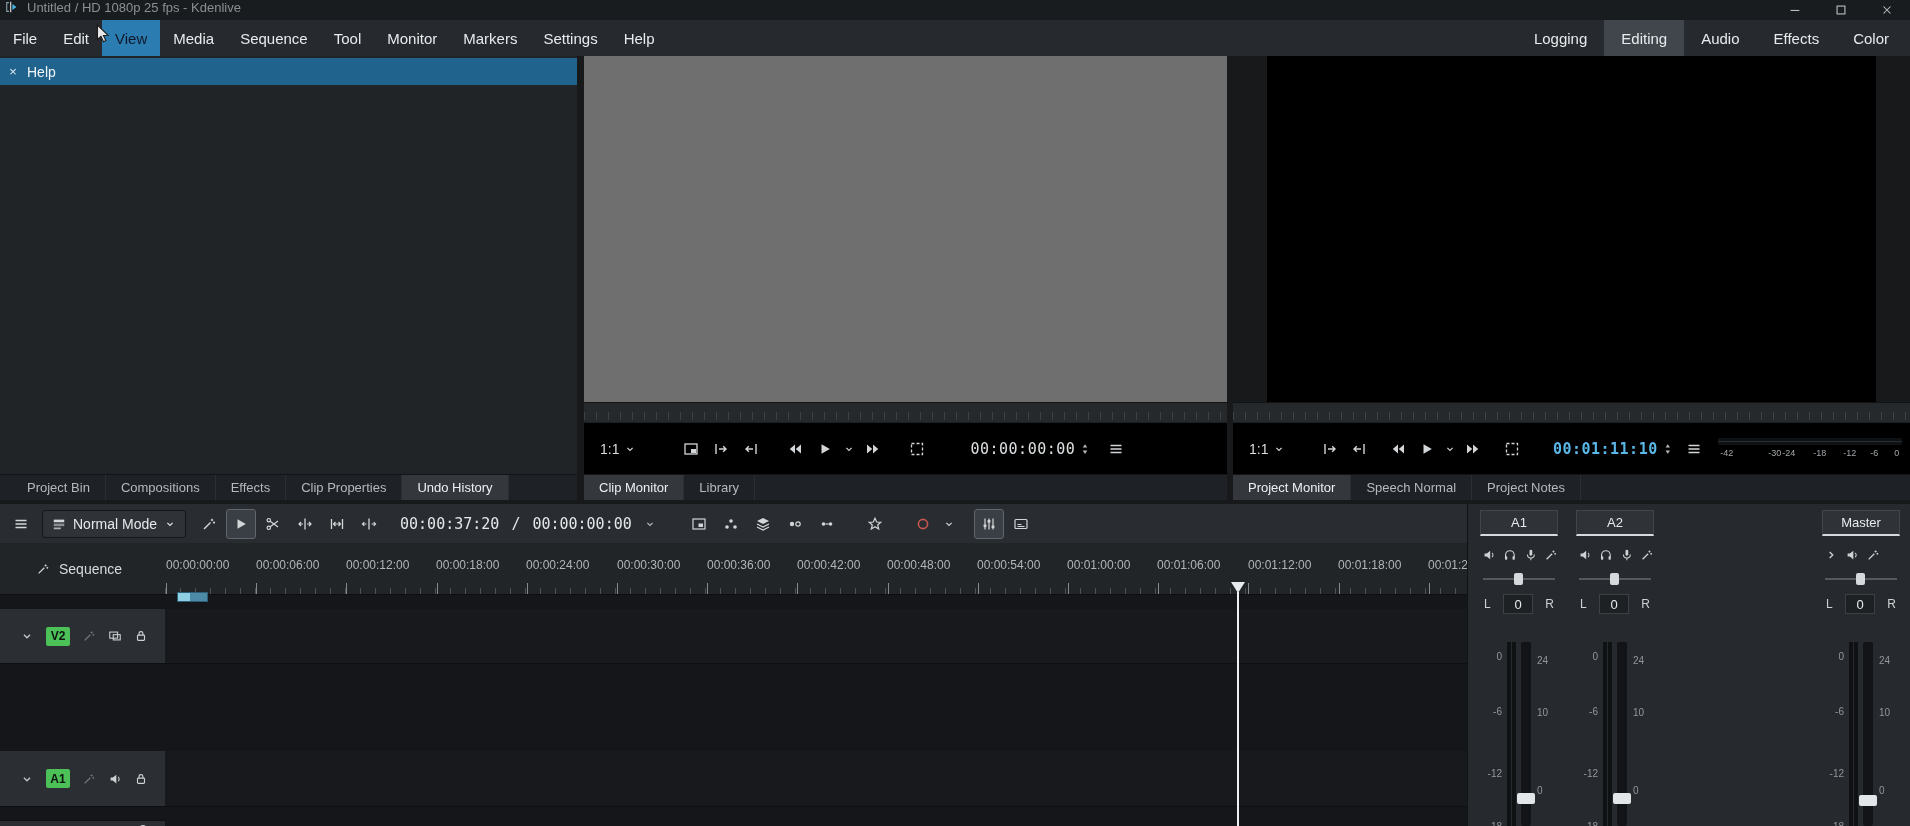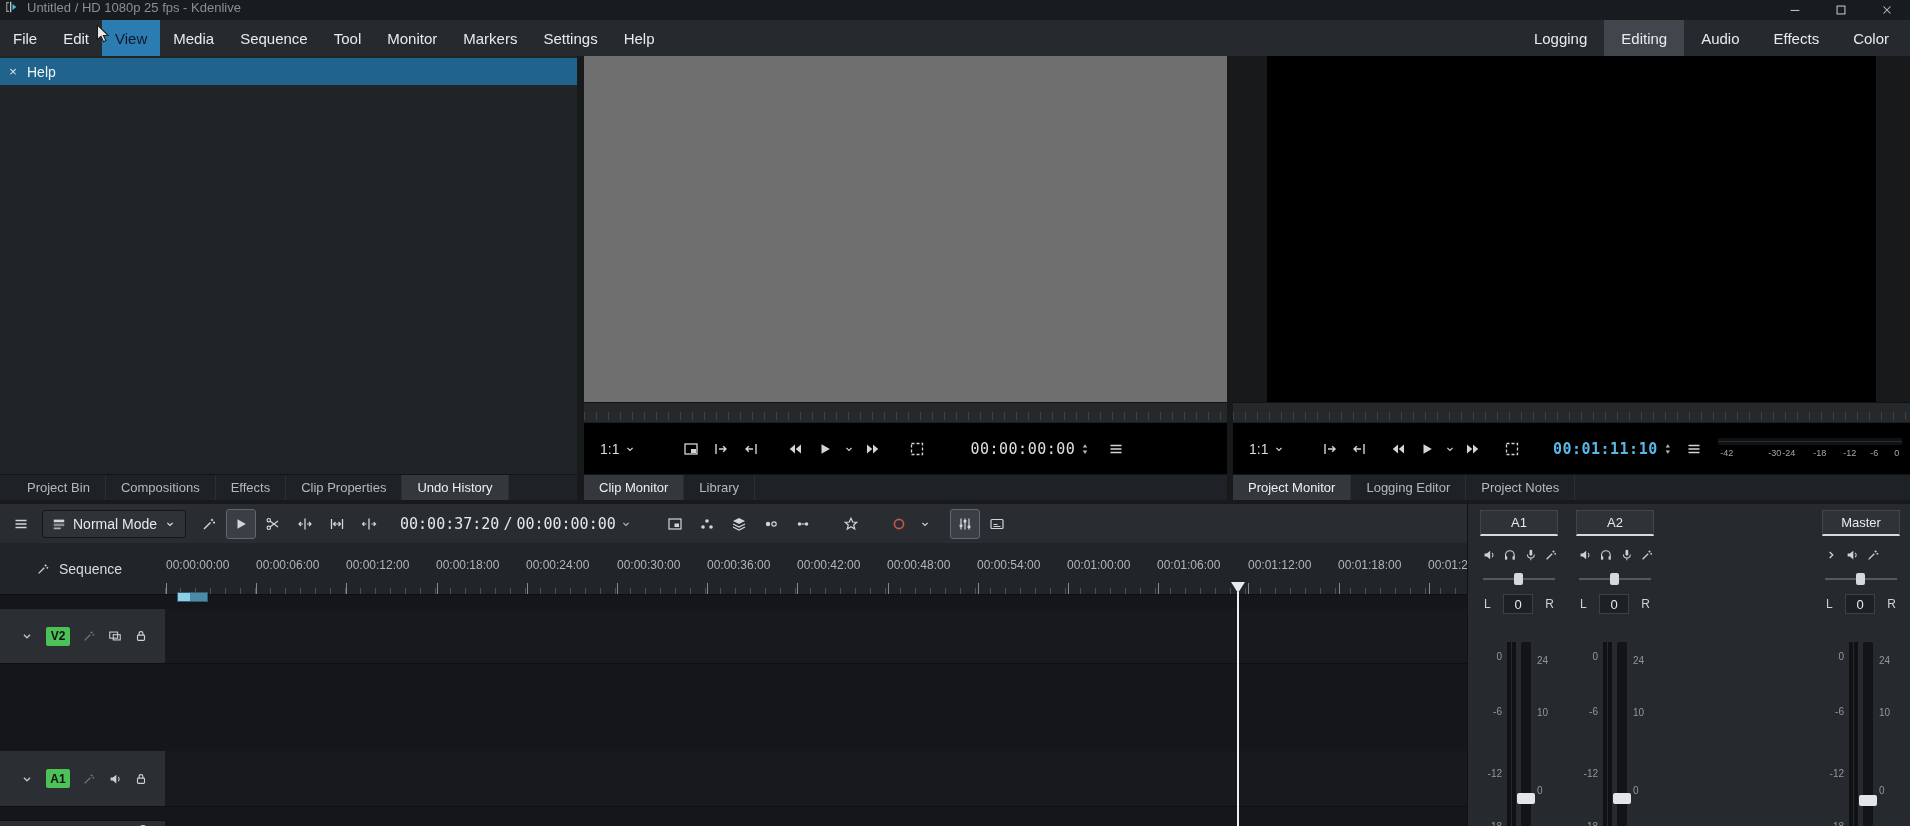--- a/index.html
+++ b/index.html
@@ -67,21 +67,21 @@
   .meter-scale{position:relative;height:12px;margin-top:3px;font-size:9px;color:#a3a7aa}
   .meter-scale span{position:absolute;top:0}
 
   
   #tl-toolbar{position:absolute;left:0;top:503px;width:1467px;height:40px;background:#292d31;
     border-top:1px solid #17191c;display:flex;align-items:center;padding:0 6px;gap:2px}
   .tbtn{width:30px;height:30px;border-radius:3px;display:flex;align-items:center;justify-content:center;color:#d3d6d8;flex:none}
   .tbtn.active{background:#3a3f45;border:1px solid #60676e}
   .combo{height:28px;display:flex;align-items:center;gap:7px;background:#2f3338;border:1px solid #14161a;
     border-radius:3px;padding:0 9px;margin-left:4px;font-size:14px;color:#e6e9eb;flex:none}
-  .tl-tc{display:flex;align-items:center;gap:4px;margin-left:14px;
+  .tl-tc{display:flex;align-items:center;gap:12px;margin-left:14px;
     font-family:"DejaVu Sans Mono",monospace;font-size:15px;color:#e4e7e9;flex:none}
 
   
   #timeline{position:absolute;left:0;top:543px;width:1467px;height:283px;background:#141619;overflow:hidden}
   .tl-header{position:absolute;left:0;top:0;width:1467px;height:52px;background:#222528;border-bottom:1px solid #0d0f11;z-index:2}
   .seq-head{position:absolute;left:0;top:0;width:165px;height:52px;display:flex;align-items:center;gap:9px;
     padding-left:36px;font-size:14px;color:#d8dbdd}
   .ruler{position:absolute;left:165px;top:0;right:0;bottom:0;overflow:hidden}
   .rl{position:absolute;top:15px;font-size:12px;color:#b2b5b8;white-space:nowrap}
   .ticks-minor{position:absolute;bottom:0;left:0;right:0;height:6px;
@@ -471,21 +471,21 @@
           <span style="left:64px">-24</span>
           <span style="left:95px">-18</span>
           <span style="left:125px">-12</span>
           <span style="left:152px">-6</span>
           <span style="left:176px">0</span>
         </div>
       </div>
     </div>
     <div class="tabbar" style="padding-left:0">
       <div class="tab active">Project Monitor</div>
-      <div class="tab">Logging Editor</div>
+      <div class="tab">Speech Normal</div>
       <div class="tab">Project Notes</div>
     </div>
   </div>
 
   <div id="tl-toolbar">
     <div class="tbtn">
         <svg class="ic">
           <use href="#i-menu"></use>
         </svg>
       </div>

